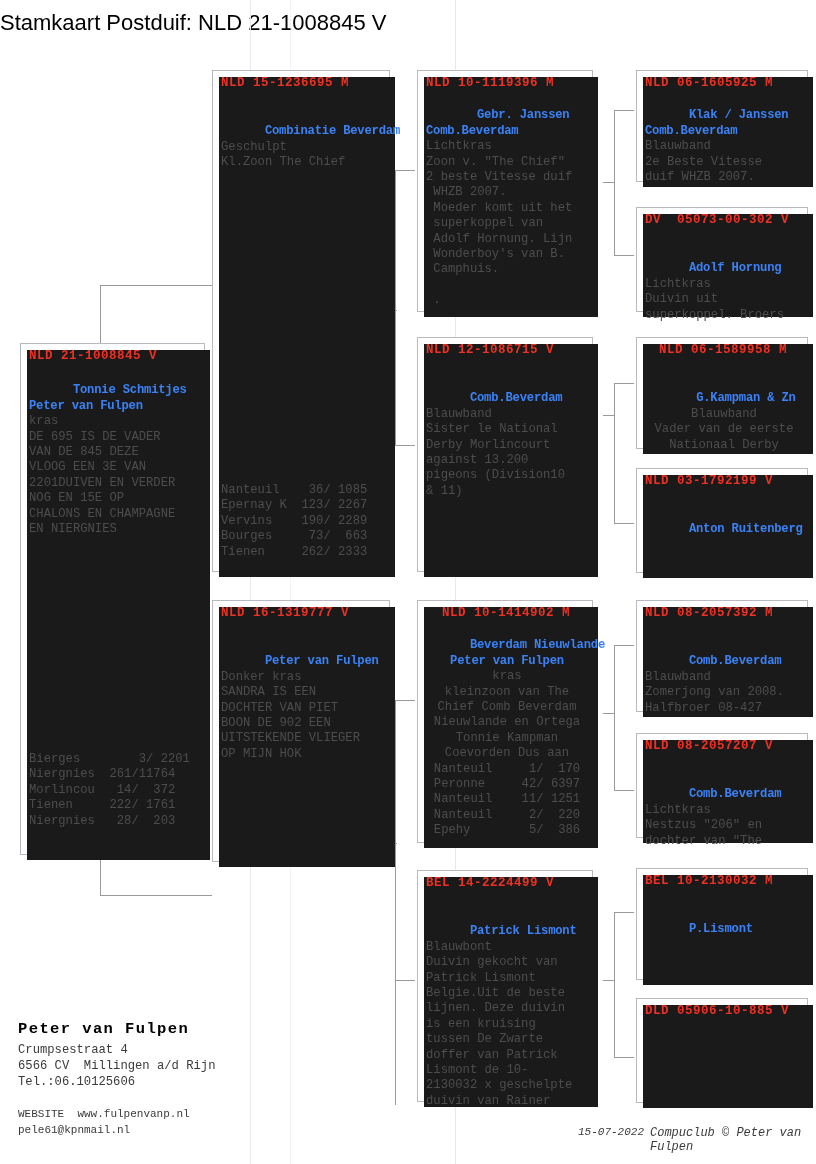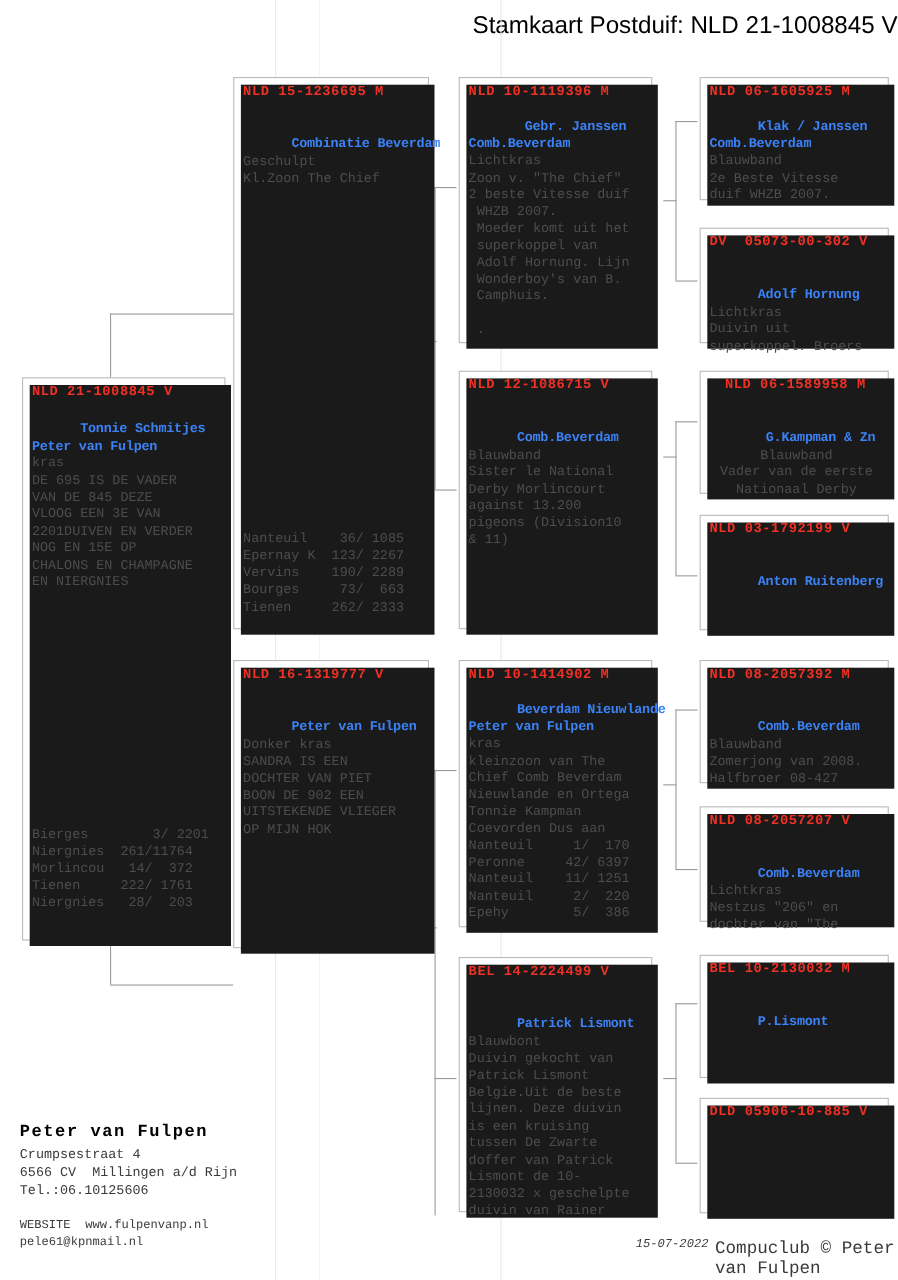--- a/index.html
+++ b/index.html
@@ -8,21 +8,21 @@
     background:#ffffff;
     font-family:"Liberation Mono","DejaVu Sans Mono",monospace;
     position:relative;
     overflow:hidden;
   }
   #sheet{position:absolute;left:0;top:0;width:816px;height:1164px;}
 
   
   .title{
     position:absolute;left:0;top:10px;width:816px;
-    text-align:right;
+    text-align:left;
     font-family:"Liberation Sans","DejaVu Sans",sans-serif;
     font-size:22px;font-weight:400;color:#000;
     letter-spacing:0px;
   }
 
   
   .ln{position:absolute;background:#9a9a9a;}
   .lnh{height:1px;}
   .lnv{width:1px;}
 
@@ -90,21 +90,21 @@
     white-space:pre;
     font-family:"Liberation Mono","DejaVu Sans Mono",monospace;
   }
   .foot-date{
     position:absolute;left:578px;top:1126px;
     font-size:11px;font-style:italic;color:#3a3a3a;
     font-family:"Liberation Mono","DejaVu Sans Mono",monospace;
   }
   .foot-credit{
     position:absolute;left:650px;top:1126px;
-    font-size:16px;color:#3a3a3a;
+    font-size:12px;font-style:italic;color:#3a3a3a;
     font-family:"Liberation Mono","DejaVu Sans Mono",monospace;
   }
   .scanline{
     position:absolute;top:0;width:1px;height:1164px;
     background:#e8e8ee;z-index:1;
   }
 </style>
 </head>
 <body>
 
@@ -221,21 +221,21 @@
     <div class="body" style="top:38px;">
       <span class="b">Comb.Beverdam</span><br><span>Blauwband
 Sister le National
 Derby Morlincourt
 against 13.200
 pigeons (Division10
 &amp; 11)</span>
     </div>
   </div>
 
-  <div class="box" style="left:417px;top:600px;width:176px;height:243px;">
+  <div class="box" style="left:417px;top:600px;width:176px;height:243px;text-align:center;">
     <div class="ring">NLD 10-1414902 M</div>
     <div class="body" style="top:22px;">
       <span class="b">Beverdam Nieuwlande
 Peter van Fulpen</span><br><span>kras
 kleinzoon van The
 Chief Comb Beverdam
 Nieuwlande en Ortega
 Tonnie Kampman
 Coevorden Dus aan
 Nanteuil     1/  170

